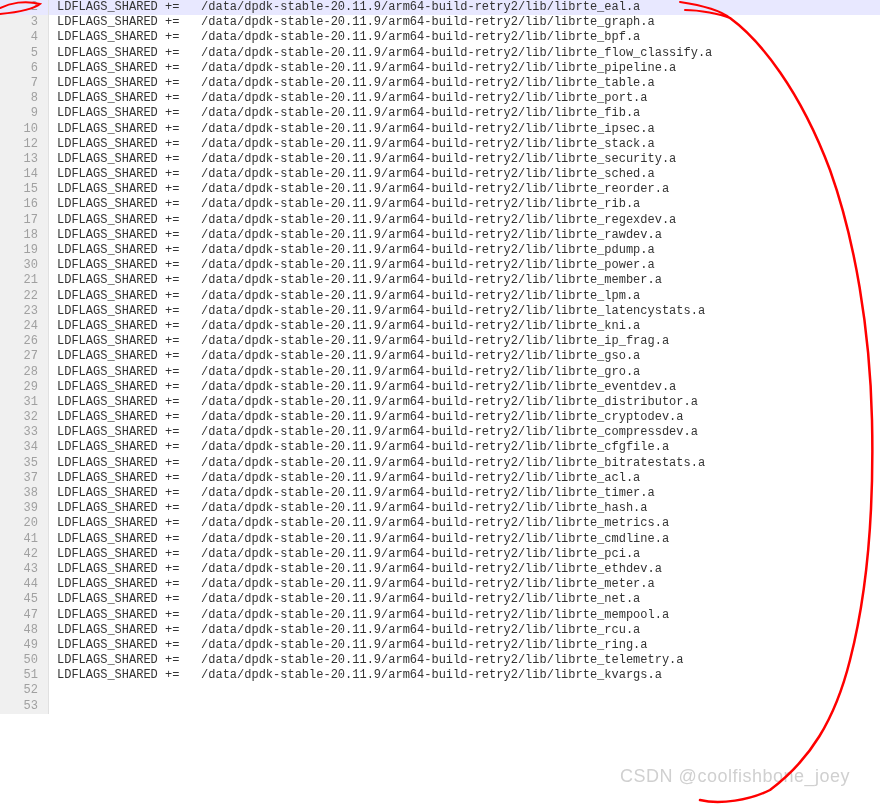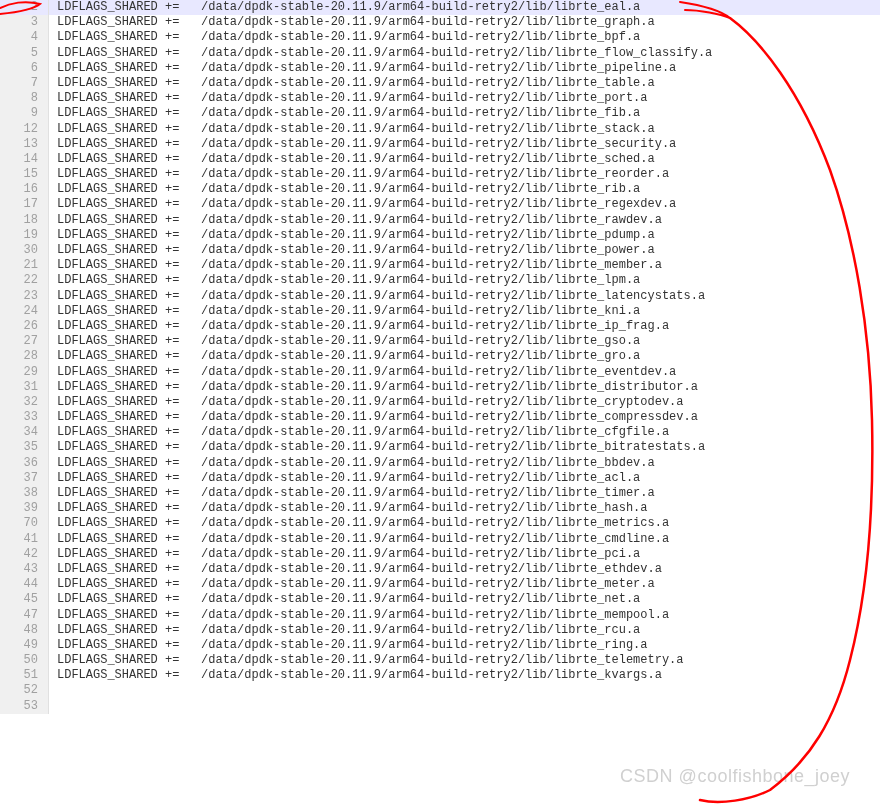--- a/index.html
+++ b/index.html
@@ -66,20 +66,21 @@
 
 <div class="editor">
     <div class="line current"><div class="gutter">2</div><div class="code">LDFLAGS_SHARED +=   /data/dpdk-stable-20.11.9/arm64-build-retry2/lib/librte_eal.a</div></div>
     <div class="line"><div class="gutter">3</div><div class="code">LDFLAGS_SHARED +=   /data/dpdk-stable-20.11.9/arm64-build-retry2/lib/librte_graph.a</div></div>
     <div class="line"><div class="gutter">4</div><div class="code">LDFLAGS_SHARED +=   /data/dpdk-stable-20.11.9/arm64-build-retry2/lib/librte_bpf.a</div></div>
     <div class="line"><div class="gutter">5</div><div class="code">LDFLAGS_SHARED +=   /data/dpdk-stable-20.11.9/arm64-build-retry2/lib/librte_flow_classify.a</div></div>
     <div class="line"><div class="gutter">6</div><div class="code">LDFLAGS_SHARED +=   /data/dpdk-stable-20.11.9/arm64-build-retry2/lib/librte_pipeline.a</div></div>
     <div class="line"><div class="gutter">7</div><div class="code">LDFLAGS_SHARED +=   /data/dpdk-stable-20.11.9/arm64-build-retry2/lib/librte_table.a</div></div>
     <div class="line"><div class="gutter">8</div><div class="code">LDFLAGS_SHARED +=   /data/dpdk-stable-20.11.9/arm64-build-retry2/lib/librte_port.a</div></div>
     <div class="line"><div class="gutter">9</div><div class="code">LDFLAGS_SHARED +=   /data/dpdk-stable-20.11.9/arm64-build-retry2/lib/librte_fib.a</div></div>
+    <div class="line"><div class="gutter">10</div><div class="code">LDFLAGS_SHARED +=   /data/dpdk-stable-20.11.9/arm64-build-retry2/lib/librte_ipsec.a</div></div>
     <div class="line"><div class="gutter">12</div><div class="code">LDFLAGS_SHARED +=   /data/dpdk-stable-20.11.9/arm64-build-retry2/lib/librte_stack.a</div></div>
     <div class="line"><div class="gutter">13</div><div class="code">LDFLAGS_SHARED +=   /data/dpdk-stable-20.11.9/arm64-build-retry2/lib/librte_security.a</div></div>
     <div class="line"><div class="gutter">14</div><div class="code">LDFLAGS_SHARED +=   /data/dpdk-stable-20.11.9/arm64-build-retry2/lib/librte_sched.a</div></div>
     <div class="line"><div class="gutter">15</div><div class="code">LDFLAGS_SHARED +=   /data/dpdk-stable-20.11.9/arm64-build-retry2/lib/librte_reorder.a</div></div>
     <div class="line"><div class="gutter">16</div><div class="code">LDFLAGS_SHARED +=   /data/dpdk-stable-20.11.9/arm64-build-retry2/lib/librte_rib.a</div></div>
     <div class="line"><div class="gutter">17</div><div class="code">LDFLAGS_SHARED +=   /data/dpdk-stable-20.11.9/arm64-build-retry2/lib/librte_regexdev.a</div></div>
     <div class="line"><div class="gutter">18</div><div class="code">LDFLAGS_SHARED +=   /data/dpdk-stable-20.11.9/arm64-build-retry2/lib/librte_rawdev.a</div></div>
     <div class="line"><div class="gutter">19</div><div class="code">LDFLAGS_SHARED +=   /data/dpdk-stable-20.11.9/arm64-build-retry2/lib/librte_pdump.a</div></div>
     <div class="line"><div class="gutter">30</div><div class="code">LDFLAGS_SHARED +=   /data/dpdk-stable-20.11.9/arm64-build-retry2/lib/librte_power.a</div></div>
     <div class="line"><div class="gutter">21</div><div class="code">LDFLAGS_SHARED +=   /data/dpdk-stable-20.11.9/arm64-build-retry2/lib/librte_member.a</div></div>
@@ -88,25 +89,24 @@
     <div class="line"><div class="gutter">24</div><div class="code">LDFLAGS_SHARED +=   /data/dpdk-stable-20.11.9/arm64-build-retry2/lib/librte_kni.a</div></div>
     <div class="line"><div class="gutter">26</div><div class="code">LDFLAGS_SHARED +=   /data/dpdk-stable-20.11.9/arm64-build-retry2/lib/librte_ip_frag.a</div></div>
     <div class="line"><div class="gutter">27</div><div class="code">LDFLAGS_SHARED +=   /data/dpdk-stable-20.11.9/arm64-build-retry2/lib/librte_gso.a</div></div>
     <div class="line"><div class="gutter">28</div><div class="code">LDFLAGS_SHARED +=   /data/dpdk-stable-20.11.9/arm64-build-retry2/lib/librte_gro.a</div></div>
     <div class="line"><div class="gutter">29</div><div class="code">LDFLAGS_SHARED +=   /data/dpdk-stable-20.11.9/arm64-build-retry2/lib/librte_eventdev.a</div></div>
     <div class="line"><div class="gutter">31</div><div class="code">LDFLAGS_SHARED +=   /data/dpdk-stable-20.11.9/arm64-build-retry2/lib/librte_distributor.a</div></div>
     <div class="line"><div class="gutter">32</div><div class="code">LDFLAGS_SHARED +=   /data/dpdk-stable-20.11.9/arm64-build-retry2/lib/librte_cryptodev.a</div></div>
     <div class="line"><div class="gutter">33</div><div class="code">LDFLAGS_SHARED +=   /data/dpdk-stable-20.11.9/arm64-build-retry2/lib/librte_compressdev.a</div></div>
     <div class="line"><div class="gutter">34</div><div class="code">LDFLAGS_SHARED +=   /data/dpdk-stable-20.11.9/arm64-build-retry2/lib/librte_cfgfile.a</div></div>
     <div class="line"><div class="gutter">35</div><div class="code">LDFLAGS_SHARED +=   /data/dpdk-stable-20.11.9/arm64-build-retry2/lib/librte_bitratestats.a</div></div>
-    <div class="line"><div class="gutter">36</div><div class="code">LDFLAGS_SHARED +=   /data/dpdk-stable-20.11.9/arm64-build-retry2/lib/librte_bbdev.a</div></div>
     <div class="line"><div class="gutter">37</div><div class="code">LDFLAGS_SHARED +=   /data/dpdk-stable-20.11.9/arm64-build-retry2/lib/librte_acl.a</div></div>
     <div class="line"><div class="gutter">38</div><div class="code">LDFLAGS_SHARED +=   /data/dpdk-stable-20.11.9/arm64-build-retry2/lib/librte_timer.a</div></div>
     <div class="line"><div class="gutter">39</div><div class="code">LDFLAGS_SHARED +=   /data/dpdk-stable-20.11.9/arm64-build-retry2/lib/librte_hash.a</div></div>
-    <div class="line"><div class="gutter">70</div><div class="code">LDFLAGS_SHARED +=   /data/dpdk-stable-20.11.9/arm64-build-retry2/lib/librte_metrics.a</div></div>
+    <div class="line"><div class="gutter">20</div><div class="code">LDFLAGS_SHARED +=   /data/dpdk-stable-20.11.9/arm64-build-retry2/lib/librte_metrics.a</div></div>
     <div class="line"><div class="gutter">41</div><div class="code">LDFLAGS_SHARED +=   /data/dpdk-stable-20.11.9/arm64-build-retry2/lib/librte_cmdline.a</div></div>
     <div class="line"><div class="gutter">42</div><div class="code">LDFLAGS_SHARED +=   /data/dpdk-stable-20.11.9/arm64-build-retry2/lib/librte_pci.a</div></div>
     <div class="line"><div class="gutter">43</div><div class="code">LDFLAGS_SHARED +=   /data/dpdk-stable-20.11.9/arm64-build-retry2/lib/librte_ethdev.a</div></div>
     <div class="line"><div class="gutter">44</div><div class="code">LDFLAGS_SHARED +=   /data/dpdk-stable-20.11.9/arm64-build-retry2/lib/librte_meter.a</div></div>
     <div class="line"><div class="gutter">45</div><div class="code">LDFLAGS_SHARED +=   /data/dpdk-stable-20.11.9/arm64-build-retry2/lib/librte_net.a</div></div>
     <div class="line"><div class="gutter">47</div><div class="code">LDFLAGS_SHARED +=   /data/dpdk-stable-20.11.9/arm64-build-retry2/lib/librte_mempool.a</div></div>
     <div class="line"><div class="gutter">48</div><div class="code">LDFLAGS_SHARED +=   /data/dpdk-stable-20.11.9/arm64-build-retry2/lib/librte_rcu.a</div></div>
     <div class="line"><div class="gutter">49</div><div class="code">LDFLAGS_SHARED +=   /data/dpdk-stable-20.11.9/arm64-build-retry2/lib/librte_ring.a</div></div>
     <div class="line"><div class="gutter">50</div><div class="code">LDFLAGS_SHARED +=   /data/dpdk-stable-20.11.9/arm64-build-retry2/lib/librte_telemetry.a</div></div>
     <div class="line"><div class="gutter">51</div><div class="code">LDFLAGS_SHARED +=   /data/dpdk-stable-20.11.9/arm64-build-retry2/lib/librte_kvargs.a</div></div>

